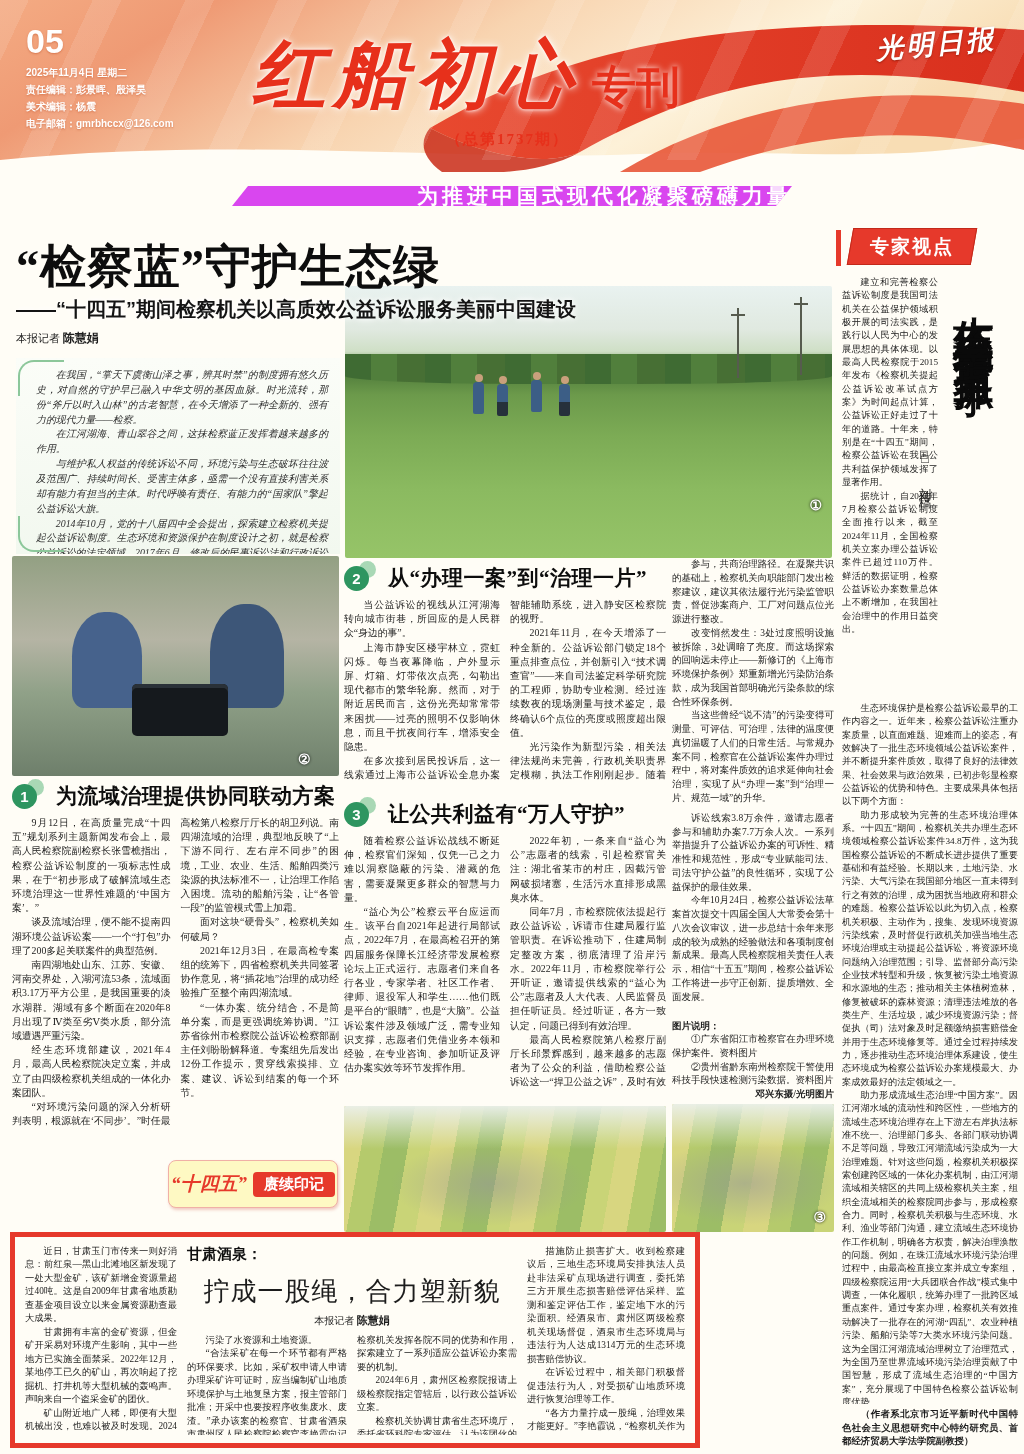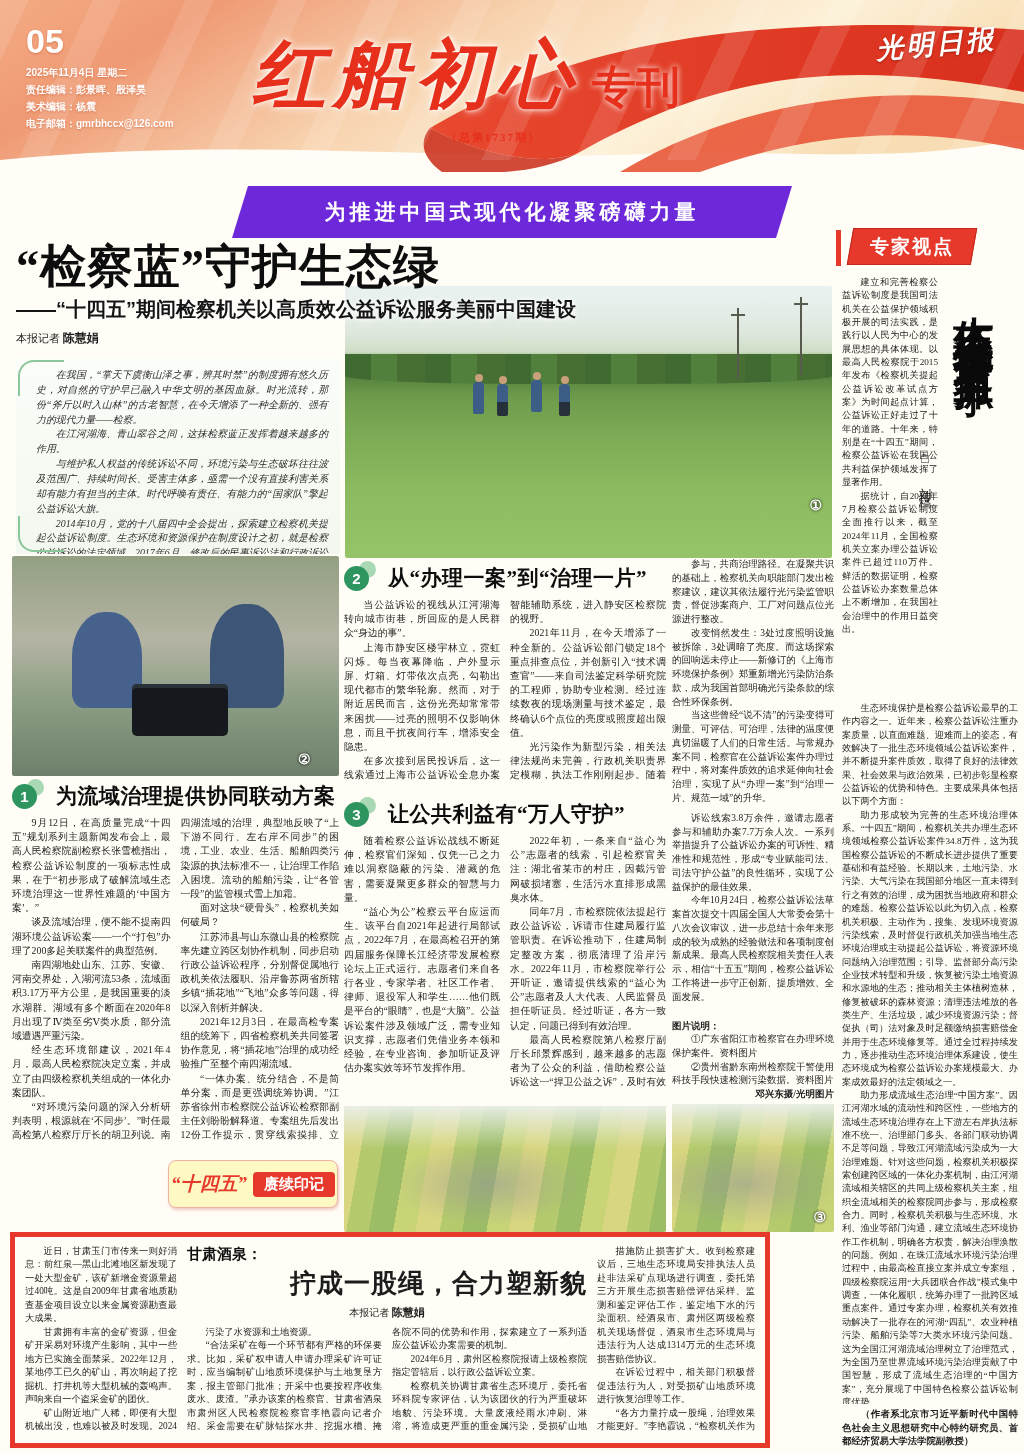--- a/index.html
+++ b/index.html
@@ -15,28 +15,28 @@
   .hd-rays{position:absolute;left:0;top:0;width:1024px;height:160px;
      background:repeating-linear-gradient(115deg,rgba(255,255,255,.28) 0 26px,rgba(255,255,255,0) 26px 84px);
      opacity:.4;pointer-events:none;}
   .hd-pageno{left:26px;top:22px;font:bold 34px "Liberation Sans",sans-serif;color:#fff;text-shadow:0 1px 2px rgba(190,80,40,.5);}
   .hd-meta{left:26px;top:64px;color:#fff;font-family:"Liberation Sans",sans-serif;font-weight:bold;
      font-size:10px;line-height:1.7;text-shadow:0 1px 2px rgba(190,80,40,.5);}
   .hd-masthead{left:252px;top:26px;font-size:74px;font-weight:900;font-style:italic;color:#e7301b;
      letter-spacing:8px;text-shadow:0 0 8px #fff,0 0 3px #fff;white-space:nowrap;}
   .hd-tag{left:592px;top:58px;font-size:44px;font-weight:900;color:#e7301b;font-family:"Liberation Sans",sans-serif;
      text-shadow:0 0 6px #fff;}
-  .hd-issue{left:446px;top:130px;font-size:11px;font-weight:bold;color:#e7301b;letter-spacing:2px;}
+  .hd-issue{left:446px;top:130px;font-size:15px;font-weight:bold;color:#e7301b;letter-spacing:2px;}
   .hd-paper{right:28px;top:26px;font-size:27px;font-weight:bold;font-style:italic;color:#fff;
      transform:rotate(-5deg);letter-spacing:3px;text-shadow:0 1px 2px rgba(120,20,5,.6);}
 
   
-  .banner{left:232px;top:186px;width:560px;height:52px;background:#6d28d9;
+  .banner{left:232px;top:186px;width:560px;height:20px;background:#d946ef;
      clip-path:polygon(16px 0,100% 0,calc(100% - 16px) 100%,0 100%);
-     display:flex;align-items:center;justify-content:center;}
+     display:flex;align-items:center;justify-content:flex-end;}
   .banner span{color:#fff;font:bold 21px "Liberation Sans",sans-serif;letter-spacing:4px;}
 
   
   .m-title{left:16px;top:236px;width:830px;font-size:46px;font-weight:900;letter-spacing:1px;color:#0d0d0d;z-index:6;}
   .m-sub{left:16px;top:296px;width:750px;font-size:20px;font-weight:bold;color:#141414;z-index:6;
      font-family:"Liberation Sans",sans-serif;text-shadow:0 0 5px #fff,0 0 10px #fff;}
   .m-byline{left:16px;top:330px;font-size:11px;z-index:6;}
   .m-byline b{font-size:12px;}
 
   
@@ -112,26 +112,26 @@
   .sb-narrow{left:842px;top:276px;width:96px;height:422px;overflow:hidden;font-size:9.2px;}
   .sb-vtitle{left:946px;top:284px;height:660px;writing-mode:vertical-rl;font-size:40px;font-weight:900;
      letter-spacing:5px;color:#0a0a0a;}
   .sb-author{left:916px;top:452px;writing-mode:vertical-rl;font-size:12.5px;color:#222;letter-spacing:4px;}
   .sb-full{left:842px;top:702px;width:176px;height:746px;display:flex;flex-direction:column;font-size:9.2px;}
   .sb-body{flex:1;overflow:hidden;}
   .sb-note{font-weight:bold;font-family:"Liberation Sans",sans-serif;font-size:9.4px;line-height:1.45;
      text-indent:2em;padding-top:3px;text-align:justify;}
 
   
-  .bottom{left:10px;top:1232px;width:760px;height:216px;border:5px solid #e6392b;background:#fffdf6;
+  .bottom{left:10px;top:1232px;width:690px;height:216px;border:5px solid #e6392b;background:#fffdf6;
      box-sizing:border-box;display:flex;gap:10px;padding:8px 10px;z-index:5;}
   .bt-col1{width:152px;flex:none;font-size:9.3px;overflow:hidden;}
   .bt-mid{flex:1;display:flex;flex-direction:column;min-width:0;}
   .bt-loc{font:bold 15px "Liberation Sans",sans-serif;color:#111;}
-  .bt-title{font-size:26px;font-weight:700;text-align:right;letter-spacing:1px;margin-top:2px;}
+  .bt-title{font-size:26px;font-weight:400;text-align:center;letter-spacing:1px;margin-top:10px;}
   .bt-byline{text-align:center;font-size:10px;margin:4px 0 6px;}
   .bt-byline b{font-size:11px;}
   .bt-midcols{flex:1;column-count:2;column-gap:10px;font-size:9.3px;overflow:hidden;}
   .bt-col4{width:158px;flex:none;font-size:9.3px;overflow:hidden;}
 </style>
 </head>
 <body>
 
 <div id="page">
 
@@ -217,21 +217,20 @@
       </div>
       <div class="sec-title">为流域治理提供协同联动方案</div>
     </div>
     <div class="cols2 jtxt">
         <p>9月12日，在高质量完成“十四五”规划系列主题新闻发布会上，最高人民检察院副检察长张雪樵指出，检察公益诉讼制度的一项标志性成果，在于“初步形成了破解流域生态环境治理这一世界性难题的‘中国方案’。”</p>
         <p>谈及流域治理，便不能不提南四湖环境公益诉讼案——一个“打包”办理了200多起关联案件的典型范例。</p>
         <p>南四湖地处山东、江苏、安徽、河南交界处，入湖河流53条，流域面积3.17万平方公里，是我国重要的淡水湖群。湖域有多个断面在2020年8月出现了Ⅳ类至劣Ⅴ类水质，部分流域遭遇严重污染。</p>
         <p>经生态环境部建议，2021年4月，最高人民检察院决定立案，并成立了由四级检察机关组成的一体化办案团队。</p>
         <p>“对环境污染问题的深入分析研判表明，根源就在‘不同步’。”时任最高检第八检察厅厅长的胡卫列说。南四湖流域的治理，典型地反映了“上下游不同行、左右岸不同步”的困境，工业、农业、生活、船舶四类污染源的执法标准不一，让治理工作陷入困境。流动的船舶污染，让“各管一段”的监管模式雪上加霜。</p>
         <p>面对这块“硬骨头”，检察机关如何破局？</p>
-        <p>江苏沛县与山东微山县的检察院率先建立跨区划协作机制，同步启动行政公益诉讼程序，分别督促属地行政机关依法履职。沿岸鲁苏两省所辖乡镇“插花地”“飞地”众多等问题，得以深入剖析并解决。</p>
         <p>2021年12月3日，在最高检专案组的统筹下，四省检察机关共同签署协作意见，将“插花地”治理的成功经验推广至整个南四湖流域。</p>
         <p>“一体办案、统分结合，不是简单分案，而是更强调统筹协调。”江苏省徐州市检察院公益诉讼检察部副主任刘盼盼解释道。专案组先后发出12份工作提示，贯穿线索摸排、立案、建议、诉讼到结案的每一个环节。</p>
       </div>
   </div>
 
   <div class="abs badge">
     <span class="badge-left">“十四五”</span>
     <span class="badge-right">赓续印记</span>
   </div>
 

